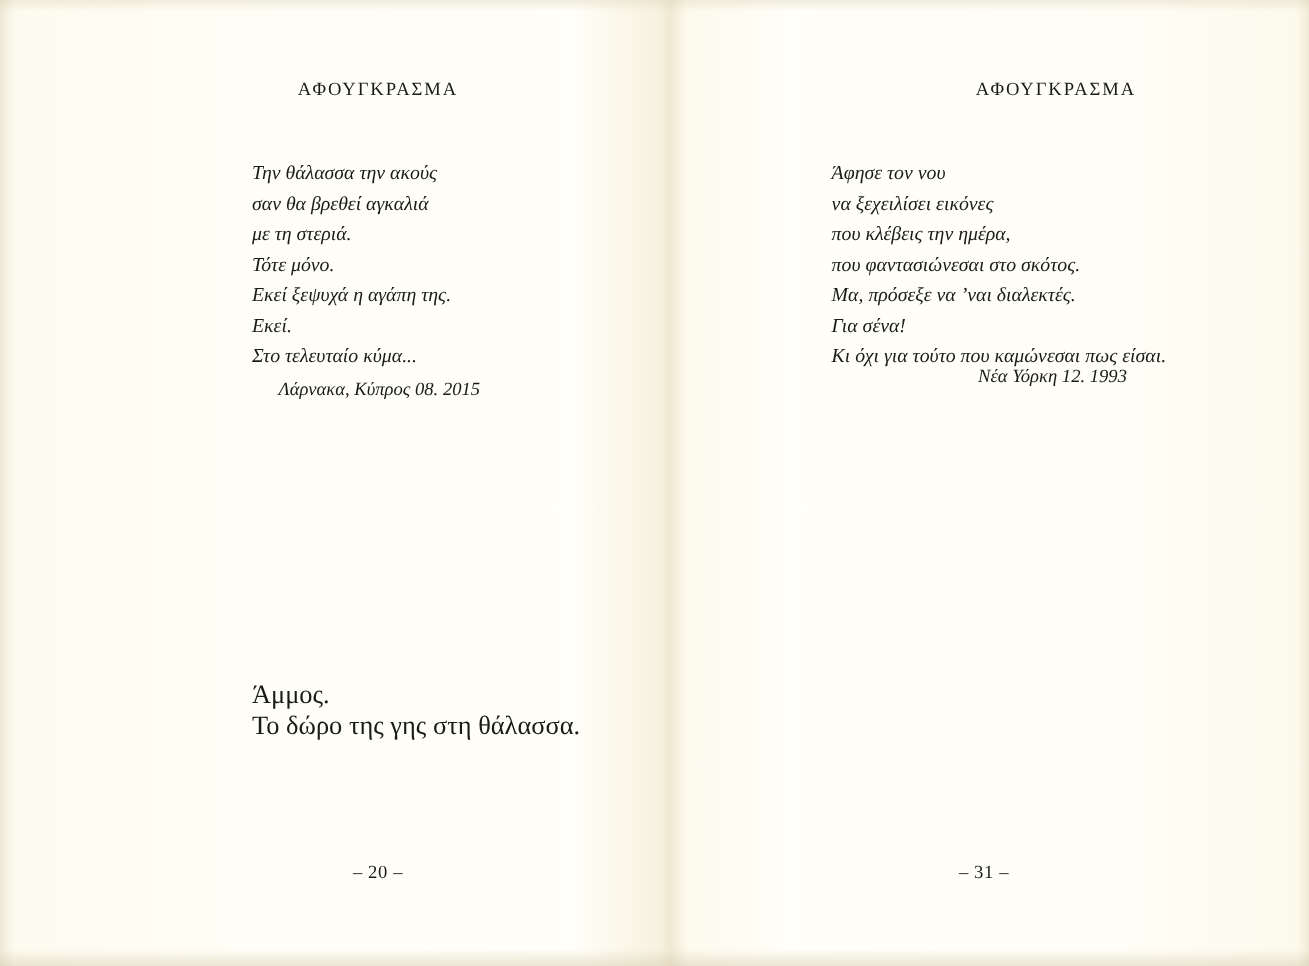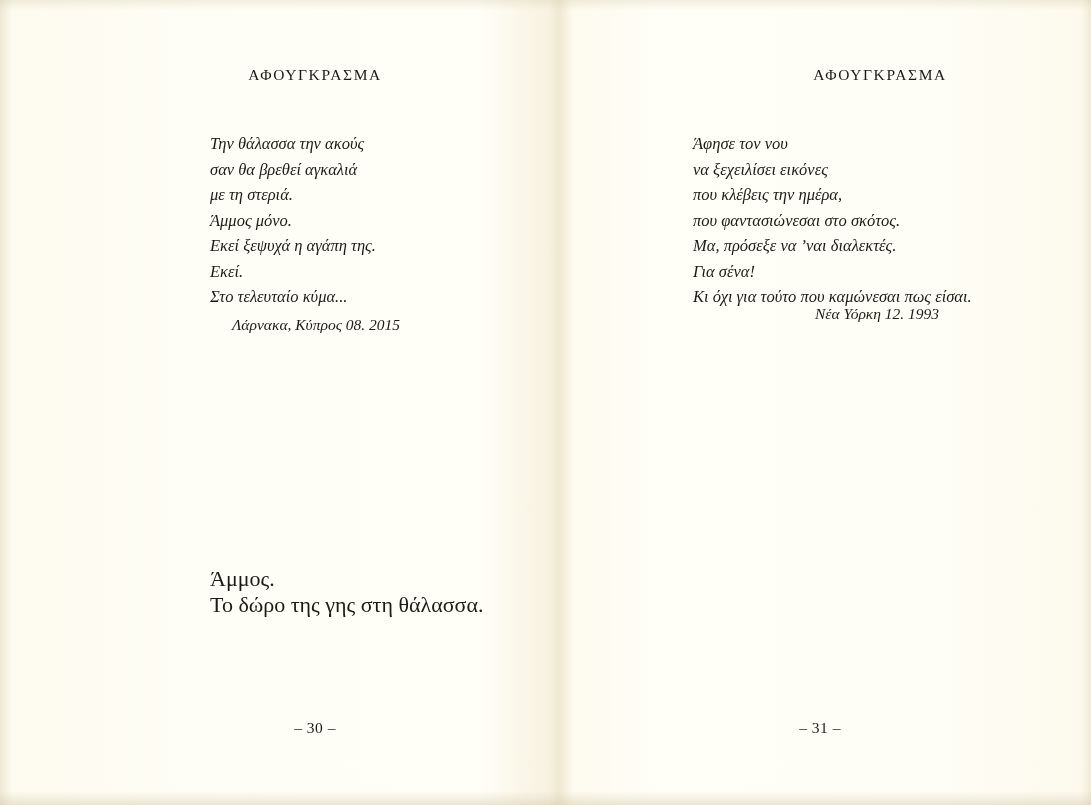--- a/index.html
+++ b/index.html
@@ -121,31 +121,31 @@
 <body>
 
 <div class="spread">
 
   <div class="page page-left">
     <h2 class="poem-title l-title">ΑΦΟΥΓΚΡΑΣΜΑ</h2>
 
     <p class="poem-body l-body">Την θάλασσα την ακούς
 σαν θα βρεθεί αγκαλιά
 με τη στεριά.
-Άμμος μόνο.
+Τότε μόνο.
 Εκεί ξεψυχά η αγάπη της.
 Εκεί.
 Στο τελευταίο κύμα...</p>
 
     <p class="poem-place l-place">Λάρνακα, Κύπρος 08. 2015</p>
 
     <p class="footnote l-note">Άμμος.
 Το δώρο της γης στη θάλασσα.</p>
 
-    <p class="folio l-folio">– 30 –</p>
+    <p class="folio l-folio">– 20 –</p>
   </div>
 
   <div class="page page-right">
     <h2 class="poem-title r-title">ΑΦΟΥΓΚΡΑΣΜΑ</h2>
 
     <p class="poem-body r-body">Άφησε τον νου
 να ξεχειλίσει εικόνες
 που κλέβεις την ημέρα,
 που φαντασιώνεσαι στο σκότος.
 Μα, πρόσεξε να ’ναι διαλεκτές.

